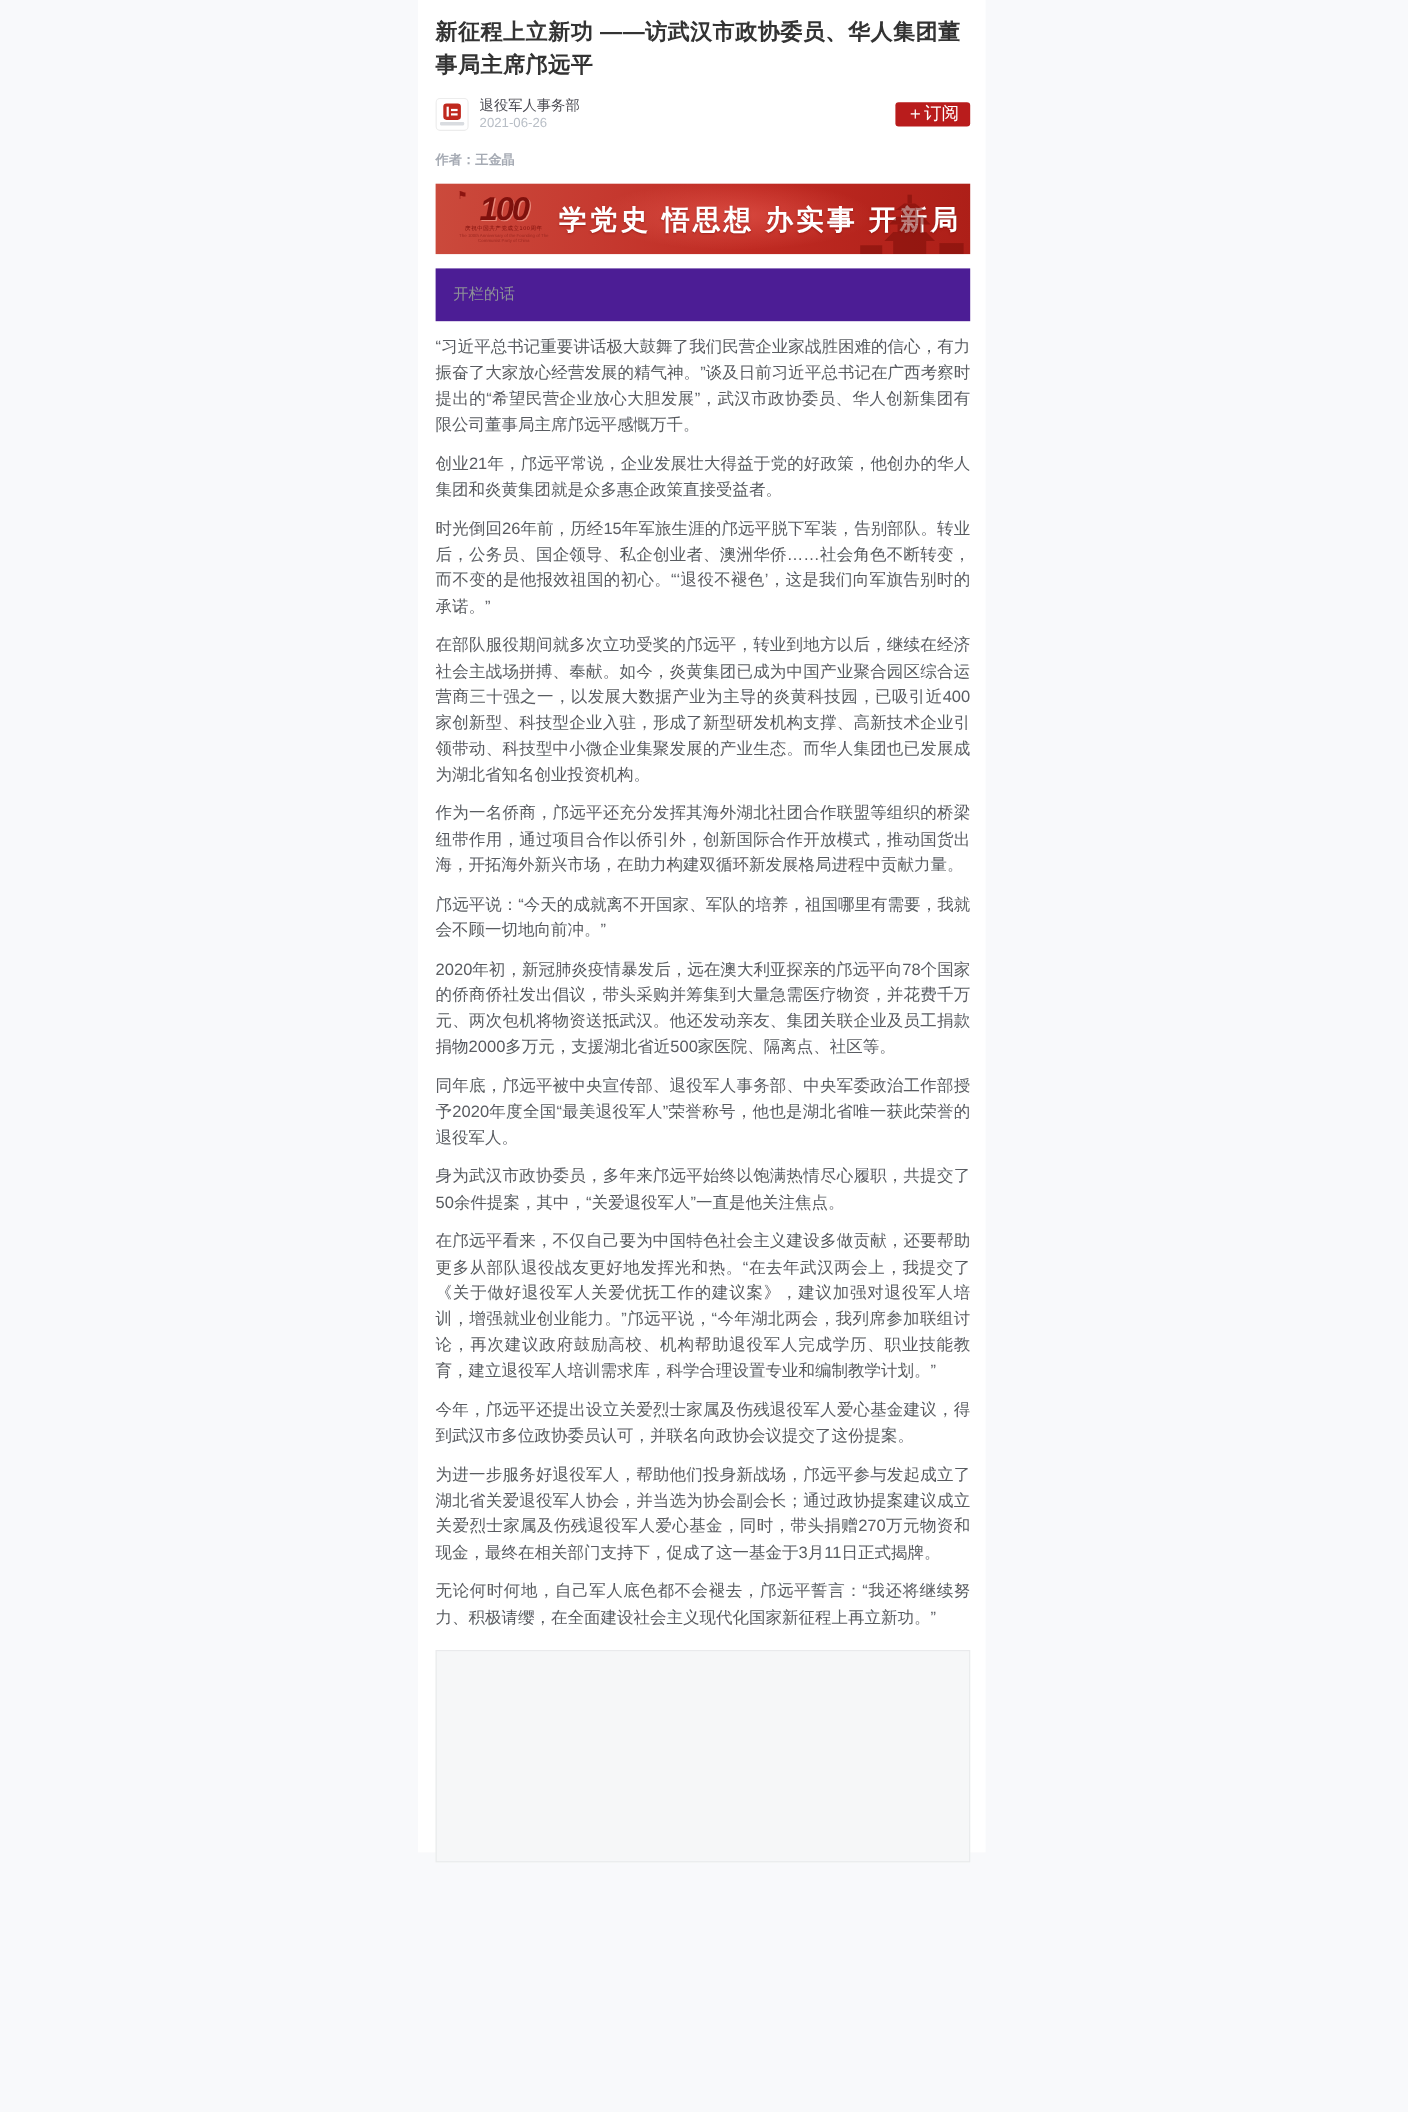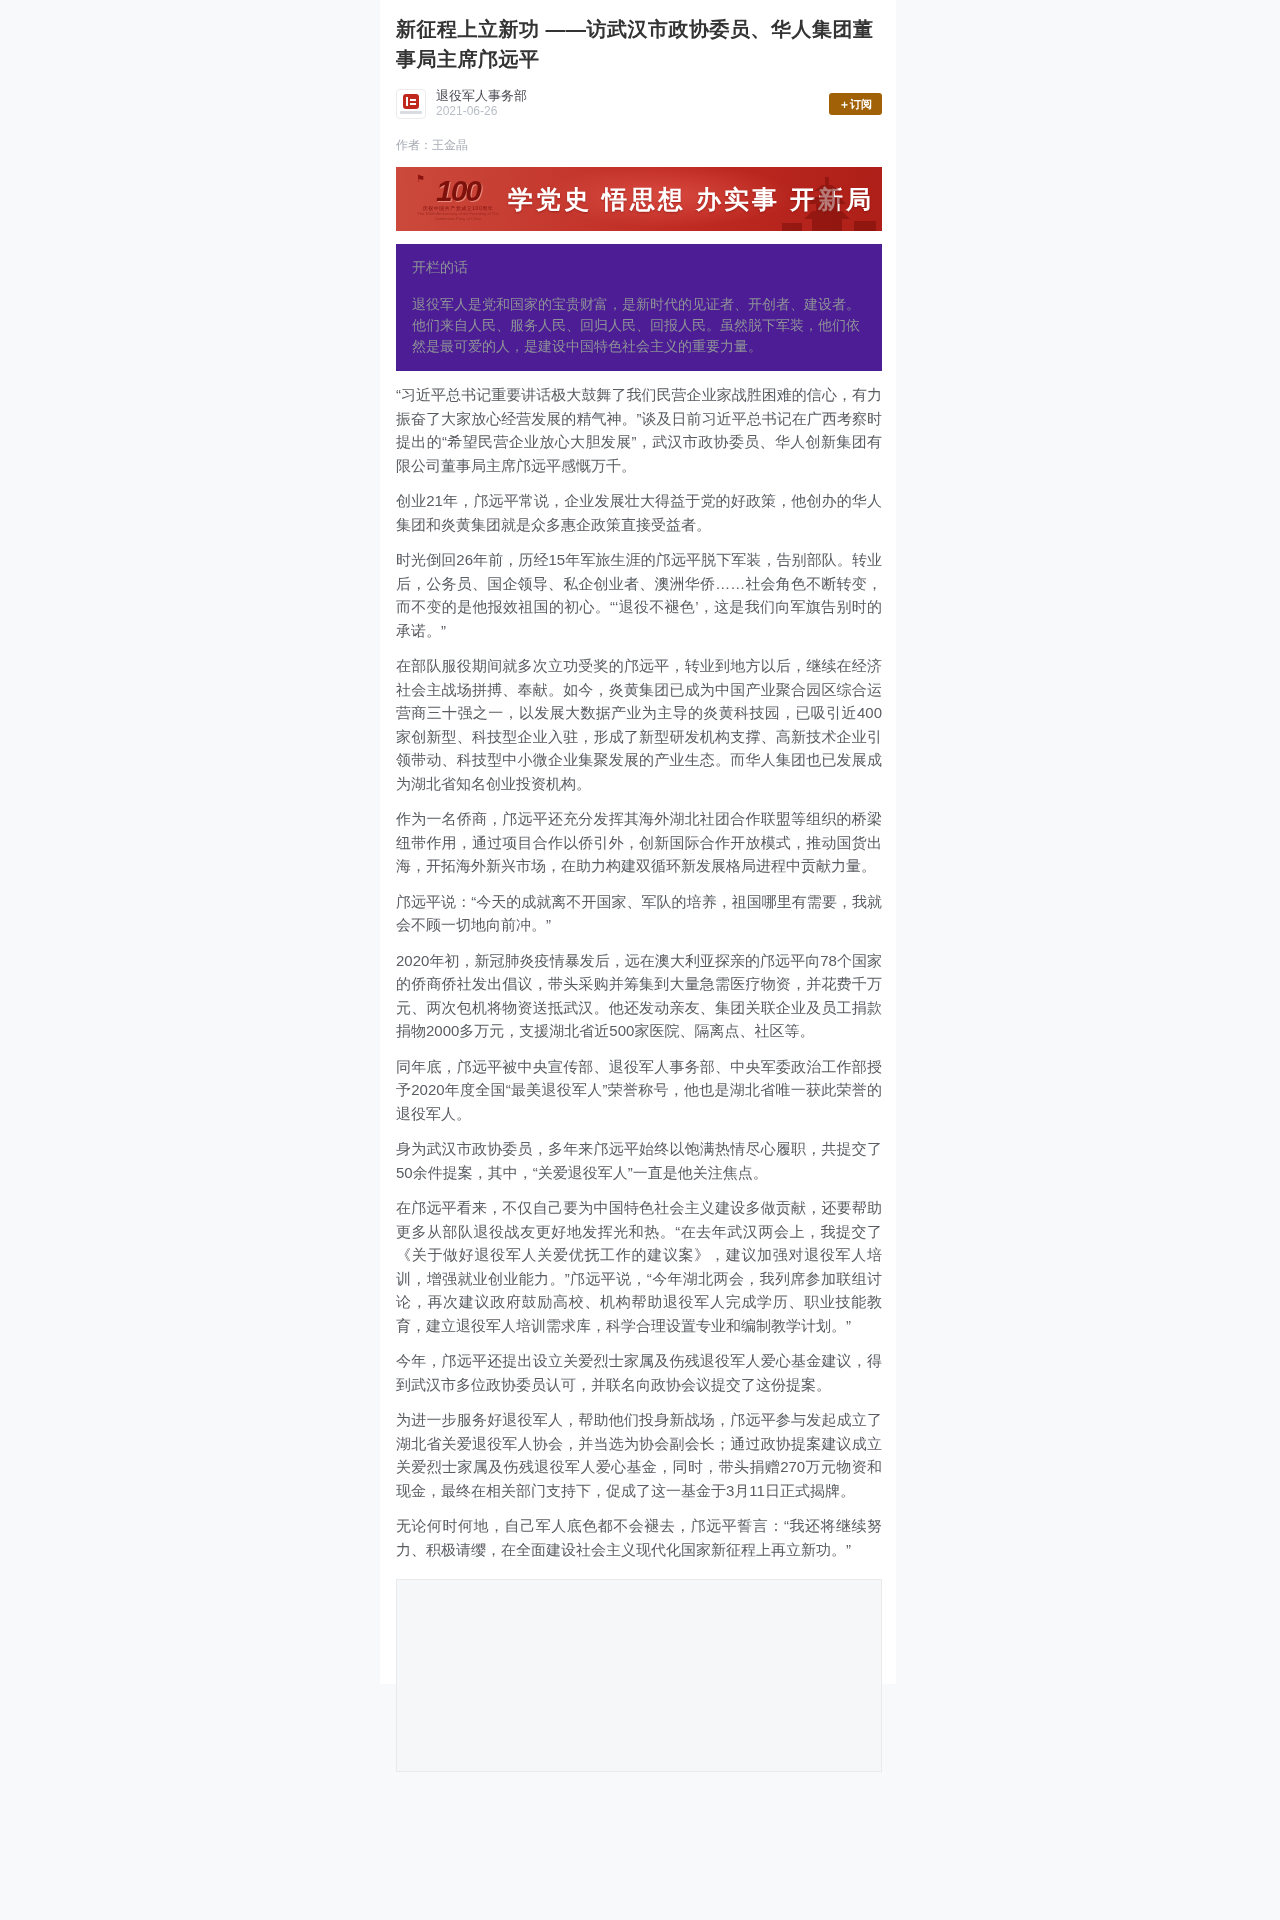--- a/index.html
+++ b/index.html
@@ -39,25 +39,25 @@
       linear-gradient(#fff,#fff) 4px 6px/6px 2px no-repeat;
   }
   .avatar-caption {
     margin-top:2px; width:22px; height:3px; background:#d9dce0; border-radius:1px;
   }
   .source-block { margin-left:10px; flex:1 1 auto; }
   .source-name { font-size:13px; color:#4a4a52; line-height:16px; }
   .source-date { font-size:12px; color:#b8bec6; line-height:15px; }
   .subscribe-btn {
     flex:0 0 auto;
-    background:#a16207; color:#ffffff; border:none; border-radius:3px;
-    font-size:11px; line-height:16px; padding:3px 10px;
-    font-family:inherit; cursor:pointer;font-weight:bold;
+    background:#b91c1c; color:#ffffff; border:none; border-radius:3px;
+    font-size:16px; line-height:16px; padding:3px 10px;
+    font-family:inherit; cursor:pointer;
   }
-  .author-line { margin-top:18px; font-size:12px; color:#a6abb4; line-height:17px; }
+  .author-line { margin-top:18px; font-size:12px; color:#a6abb4; line-height:17px;font-weight:bold; }
   .banner {
     margin-top:13px; height:64px; width:486px;
     background:
       radial-gradient(ellipse 180px 45px at 56% 45%, rgba(255,120,108,0.38), rgba(255,120,108,0) 70%),
       linear-gradient(96deg,#cb4a3c 0%, #c63a30 30%, #bf2a22 60%, #ad1f18 100%);
     position:relative; overflow:hidden;
     display:flex; align-items:center;
   }
   .banner-logo {
     flex:0 0 auto; width:96px; margin-left:14px; text-align:center;
@@ -138,21 +138,20 @@
         <rect x="12" y="52" width="20" height="8"></rect>
         <rect x="84" y="50" width="22" height="10"></rect>
       </g>
     </svg>
   </div>
 
   <div class="intro-box">
     <div class="intro-heading">开栏的话</div>
     <div>
 
-    <p>退役军人是党和国家的宝贵财富，是新时代的见证者、开创者、建设者。他们来自人民、服务人民、回归人民、回报人民。虽然脱下军装，他们依然是最可爱的人，是建设中国特色社会主义的重要力量。</p>
       </div>
   </div>
 
   <div class="article-body">
 
   <p>“习近平总书记重要讲话极大鼓舞了我们民营企业家战胜困难的信心，有力振奋了大家放心经营发展的精气神。”谈及日前习近平总书记在广西考察时提出的“希望民营企业放心大胆发展”，武汉市政协委员、华人创新集团有限公司董事局主席邝远平感慨万千。</p>
       <p>创业21年，邝远平常说，企业发展壮大得益于党的好政策，他创办的华人集团和炎黄集团就是众多惠企政策直接受益者。</p>
       <p>时光倒回26年前，历经15年军旅生涯的邝远平脱下军装，告别部队。转业后，公务员、国企领导、私企创业者、澳洲华侨……社会角色不断转变，而不变的是他报效祖国的初心。“‘退役不褪色’，这是我们向军旗告别时的承诺。”</p>
       <p>在部队服役期间就多次立功受奖的邝远平，转业到地方以后，继续在经济社会主战场拼搏、奉献。如今，炎黄集团已成为中国产业聚合园区综合运营商三十强之一，以发展大数据产业为主导的炎黄科技园，已吸引近400家创新型、科技型企业入驻，形成了新型研发机构支撑、高新技术企业引领带动、科技型中小微企业集聚发展的产业生态。而华人集团也已发展成为湖北省知名创业投资机构。</p>
       <p>作为一名侨商，邝远平还充分发挥其海外湖北社团合作联盟等组织的桥梁纽带作用，通过项目合作以侨引外，创新国际合作开放模式，推动国货出海，开拓海外新兴市场，在助力构建双循环新发展格局进程中贡献力量。</p>

